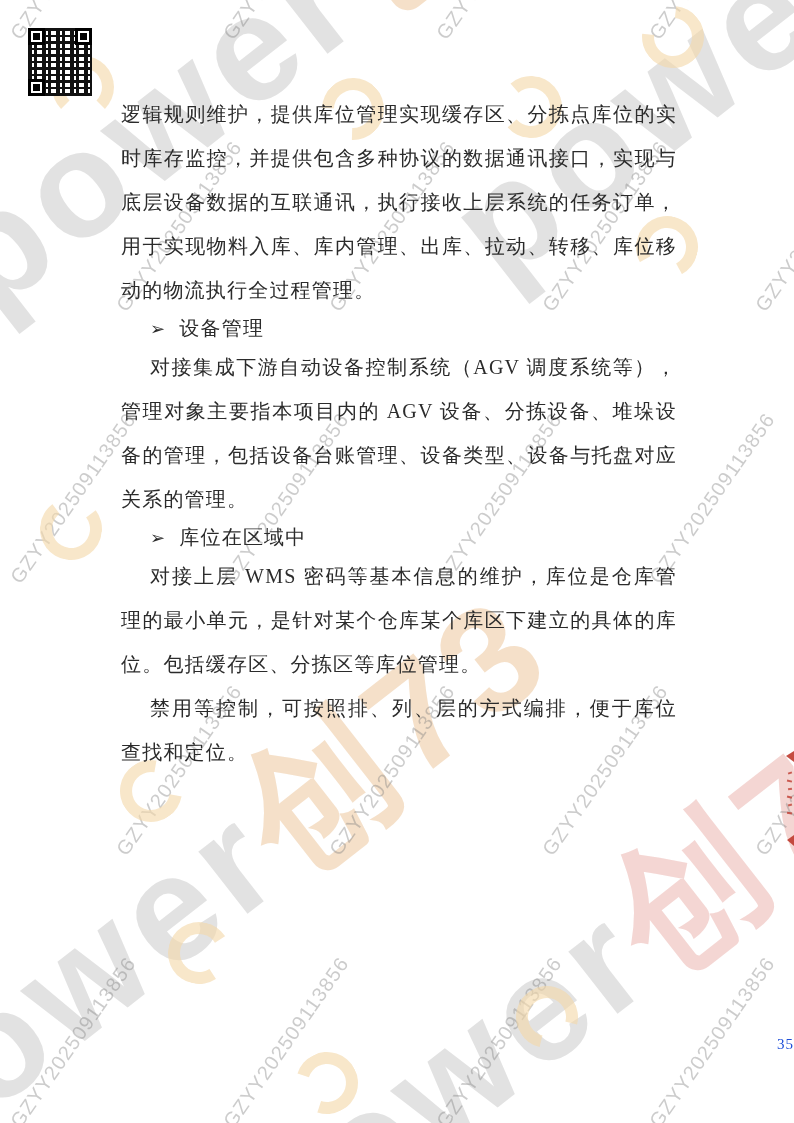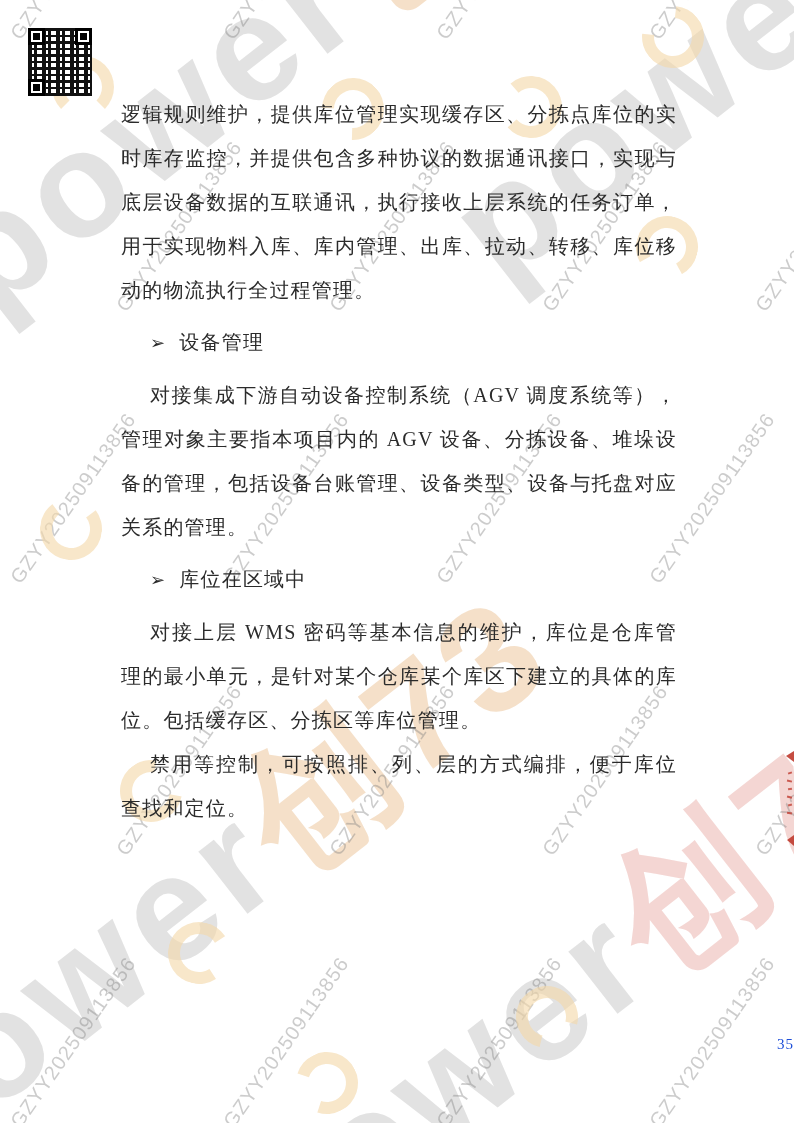--- a/index.html
+++ b/index.html
@@ -44,21 +44,21 @@
   
   .content{
     position:absolute;left:121px;top:92px;width:556px;z-index:2;color:#2b2b2b;
   }
   .content p.body{
     margin:0;font-size:20px;line-height:44px;letter-spacing:1.2px;
     text-align:justify;text-align-last:left;
   }
   .content p.body.indent{text-indent:29px;}
   .content .bullet{
-    margin:4px 0;font-size:20px;line-height:52px;letter-spacing:1.2px;
+    margin:4px 0;font-size:20px;line-height:24px;letter-spacing:1.2px;
     padding-left:29px;
   }
   .content .bullet .arrow{
     margin-right:13px;font-family:"DejaVu Sans",sans-serif;font-size:18px;color:#2b2b2b;
   }
 
   .page-number{
     position:absolute;left:0;right:0;top:1036px;z-index:2;
     text-align:right;font-size:15px;letter-spacing:1px;color:#1d4ed8;
     font-family:"Liberation Serif","DejaVu Serif",serif;

